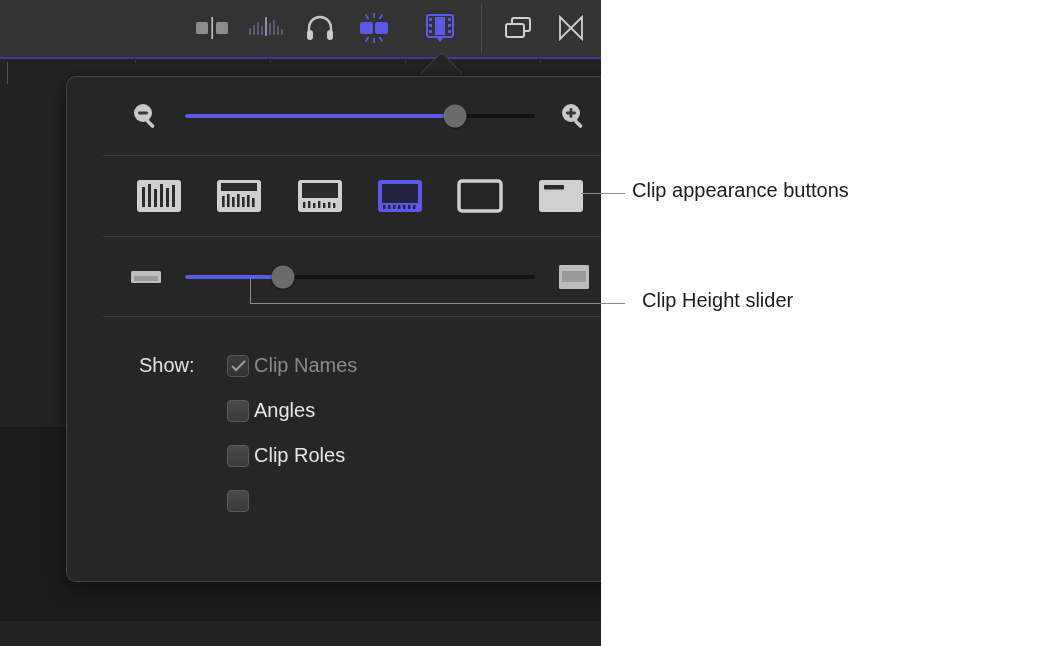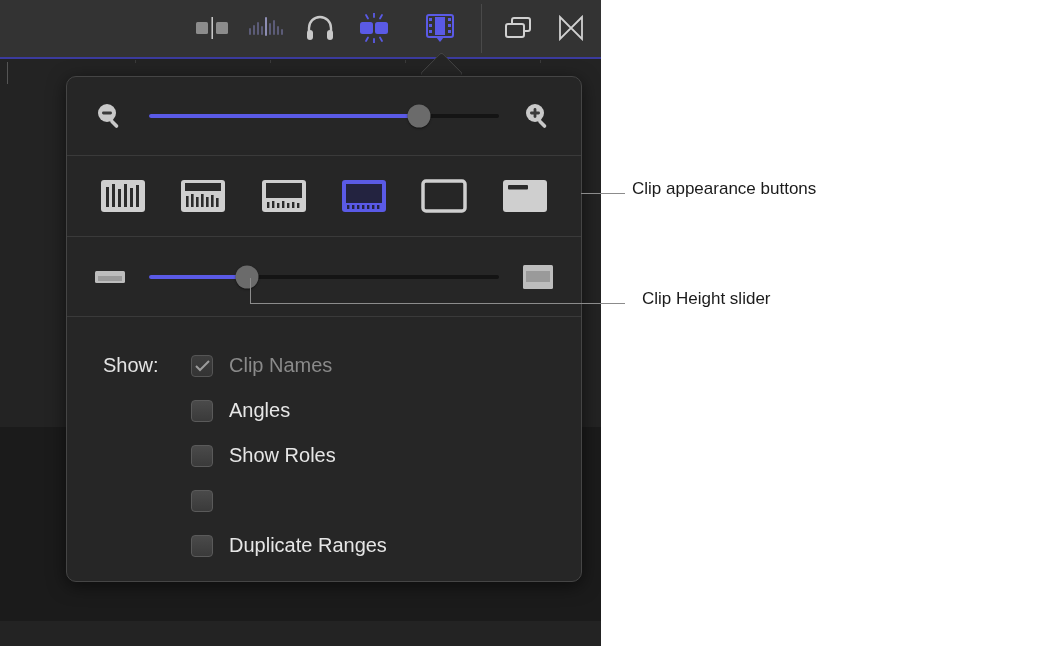--- a/index.html
+++ b/index.html
@@ -38,20 +38,21 @@
     position:absolute;left:7px;top:62px;width:1px;height:22px;background:#555;
   }
   .tl-tick{position:absolute;width:1px;height:3px;background:#3a3a3a;top:60px;}
 
   
   #popover{
     position:absolute;left:66px;top:76px;width:514px;height:504px;
     background:#262626;border:1px solid #454545;border-radius:10px;
     box-shadow:0 4px 18px rgba(0,0,0,.55);
     overflow:hidden;
+    padding-left:36px;
   }
   #pop-arrow{
     position:absolute;left:420px;top:48px;width:42px;height:30px;
     overflow:hidden;
   }
   #pop-arrow div{
     position:absolute;left:6px;top:10px;width:30px;height:30px;
     background:#262626;border-left:1px solid #454545;border-top:1px solid #454545;
     transform:rotate(45deg);border-radius:4px;
   }
@@ -93,28 +94,28 @@
     width:22px;height:22px;border-radius:4px;flex:0 0 auto;
     background:linear-gradient(#4a4a4a,#3a3a3a);
     border:1px solid #5a5a5a;
     display:flex;align-items:center;justify-content:center;
     box-sizing:border-box;
   }
   .cb-box.checked-disabled{
     background:linear-gradient(#3d3d3d,#343434);
     border-color:#555;
   }
-  .cb-text{margin-left:16px;color:#e6e6e6;font-size:20px;}
+  .cb-text{margin-left:5px;color:#e6e6e6;font-size:20px;}
   .cb-text.dim{color:#8a8a8a;}
 
   
   .callout-line{position:absolute;background:#8c8c8c;height:1px;}
   .callout-vline{position:absolute;background:#8c8c8c;width:1px;}
   .callout-text{
-    position:absolute;color:#1b1b1b;font-size:17px;white-space:nowrap;
+    position:absolute;color:#1b1b1b;font-size:20px;white-space:nowrap;
   }
 </style>
 </head>
 <body>
 
 <div id="app">
 
   <div id="toolbar">
 
     <div class="tb-btn" style="left:192px;">
@@ -354,33 +355,28 @@
 
       <div class="cb-row">
         <span class="cb-label-lead"></span>
         <span class="cb-box"></span>
         <span class="cb-text">Angles</span>
       </div>
 
       <div class="cb-row">
         <span class="cb-label-lead"></span>
         <span class="cb-box"></span>
-        <span class="cb-text">Show Roles</span>
+        <span class="cb-text">Clip Roles</span>
       </div>
 
       <div class="cb-row">
         <span class="cb-label-lead"></span>
         <span class="cb-box"></span>
       </div>
 
-      <div class="cb-row">
-        <span class="cb-label-lead"></span>
-        <span class="cb-box"></span>
-        <span class="cb-text">Duplicate Ranges</span>
-      </div>
     </div>
 
   </div>
 </div>
 
 <div class="callout-line" style="left:581px;top:193px;width:44px;"></div>
 <div class="callout-text" style="left:632px;top:179px;">Clip appearance buttons</div>
 
 <div class="callout-vline" style="left:250px;top:278px;height:26px;"></div>
 <div class="callout-line" style="left:250px;top:303px;width:375px;"></div>

